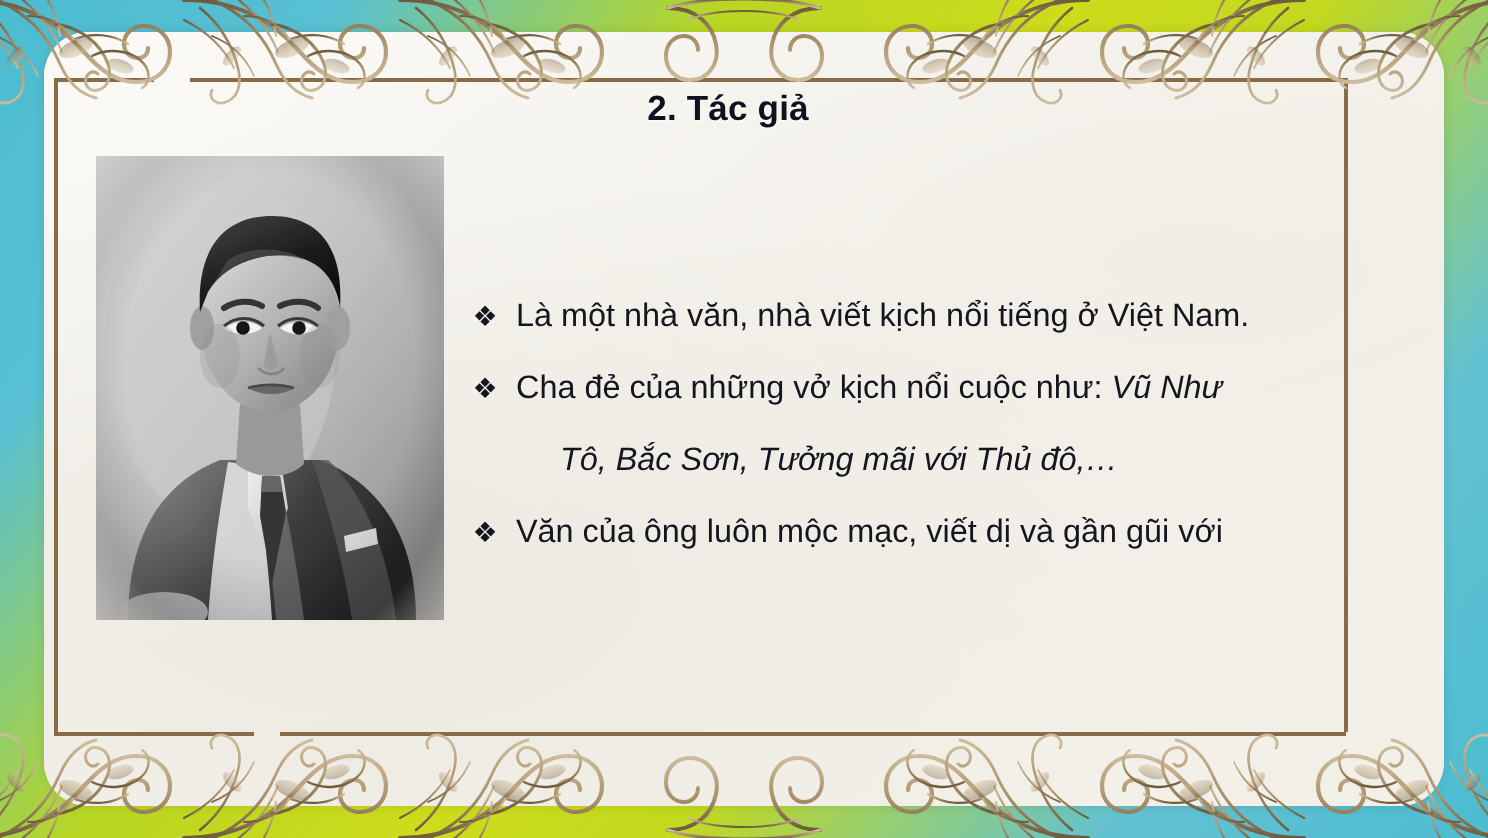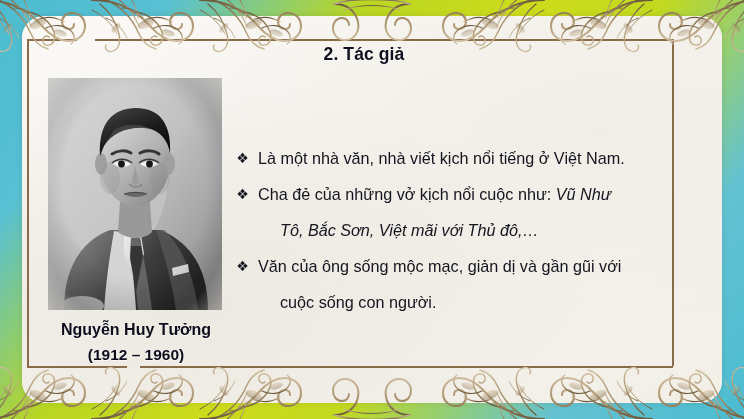--- a/index.html
+++ b/index.html
@@ -284,41 +284,33 @@
 
         <ellipse cx="62" cy="100" rx="10" ry="16" fill="#8f8981" opacity=".25"></ellipse>
         <ellipse cx="112" cy="100" rx="10" ry="16" fill="#8f8981" opacity=".22"></ellipse>
 
         <ellipse cx="34" cy="228" rx="22" ry="10" fill="#c4beb5" opacity=".85"></ellipse>
         <rect width="174" height="232" fill="url(#vig)"></rect>
       </svg>
     </div>
   </div>
 
-  <div id="caption">
-    <div class="cap-name">Nguyễn Huy Tưởng</div>
-    <div class="cap-years">(1912 – 1960)</div>
-  </div>
 
   <div id="bullets">
       <div class="bullet-row">
         <span class="bullet-mark">❖</span>
         <span class="bullet-text"><span>Là một nhà văn, nhà viết kịch nổi tiếng ở Việt Nam.</span></span>
       </div>
       <div class="bullet-row">
         <span class="bullet-mark">❖</span>
         <span class="bullet-text"><span>Cha đẻ của những vở kịch nổi cuộc như: </span><em>Vũ Như</em></span>
       </div>
       <div class="bullet-row">
         <span class="bullet-mark"></span>
-        <span class="bullet-text cont-line"><em>Tô, Bắc Sơn, Việt mãi với Thủ đô,…</em></span>
+        <span class="bullet-text cont-line"><em>Tô, Bắc Sơn, Tưởng mãi với Thủ đô,…</em></span>
       </div>
       <div class="bullet-row">
         <span class="bullet-mark">❖</span>
-        <span class="bullet-text"><span>Văn của ông sống mộc mạc, giản dị và gần gũi với</span></span>
-      </div>
-      <div class="bullet-row">
-        <span class="bullet-mark"></span>
-        <span class="bullet-text cont-line"><span>cuộc sống con người.</span></span>
+        <span class="bullet-text"><span>Văn của ông luôn mộc mạc, viết dị và gần gũi với</span></span>
       </div>
     </div>
 
 </div>
 
 </body></html>

